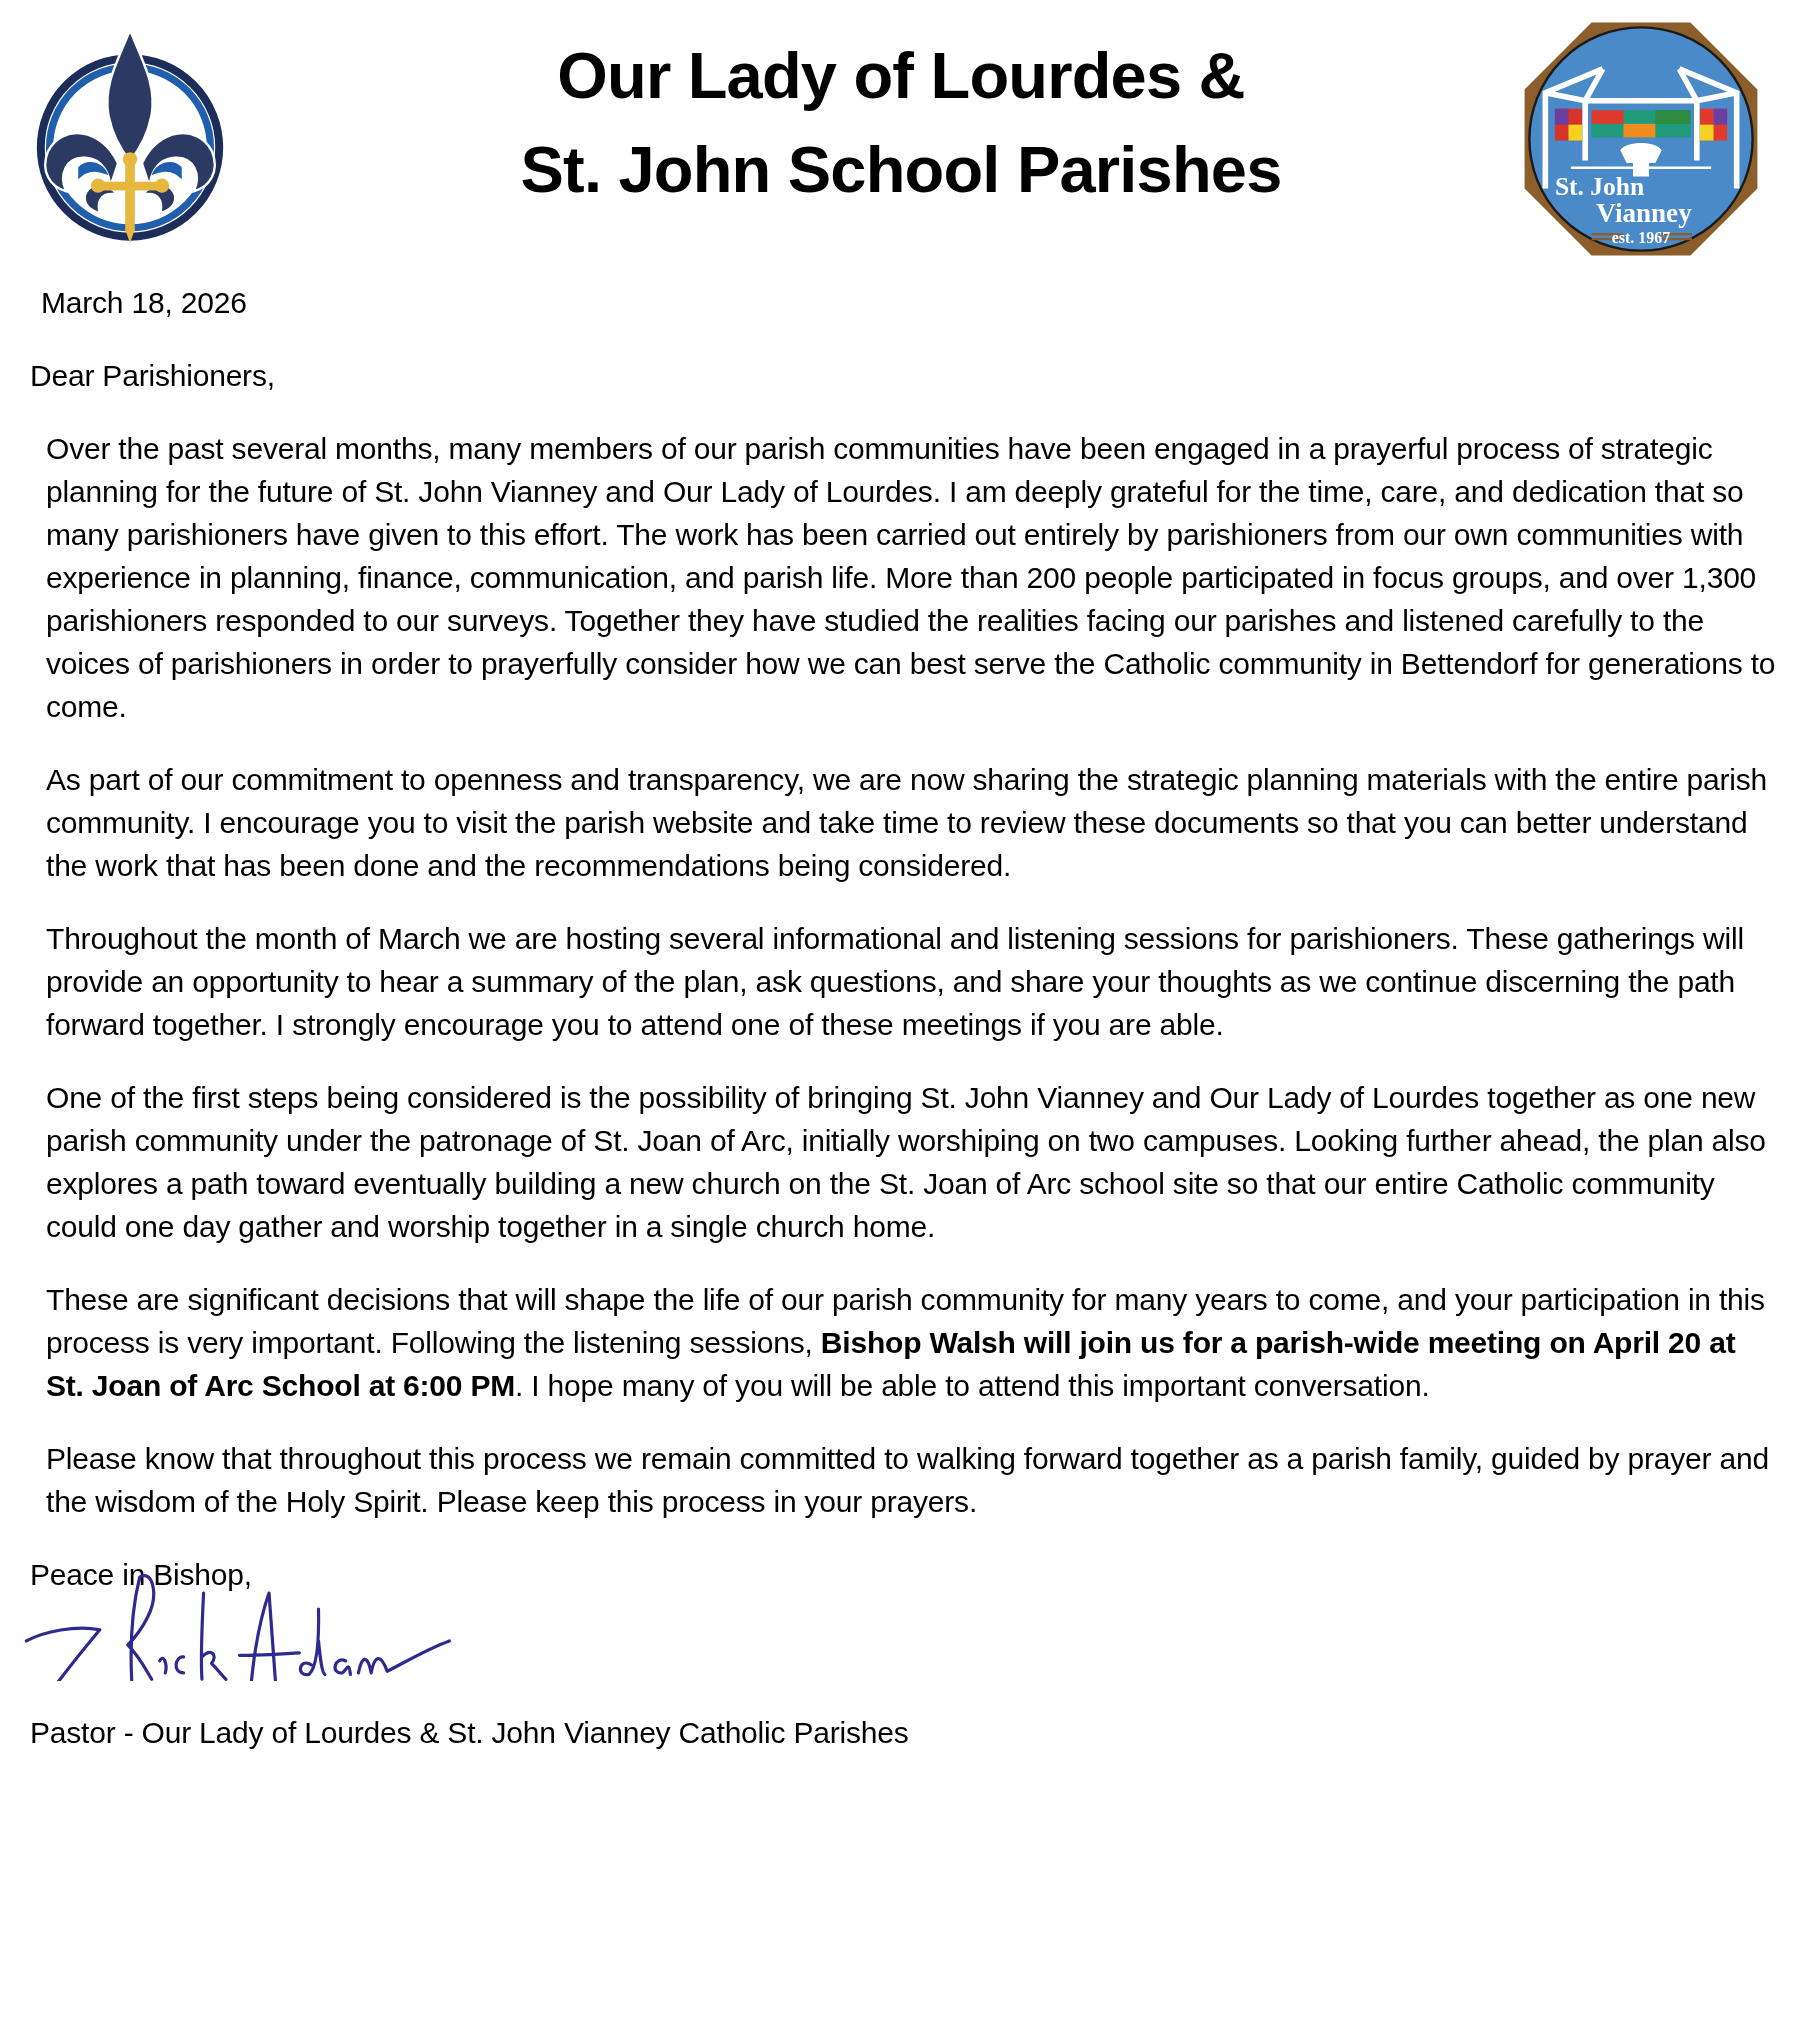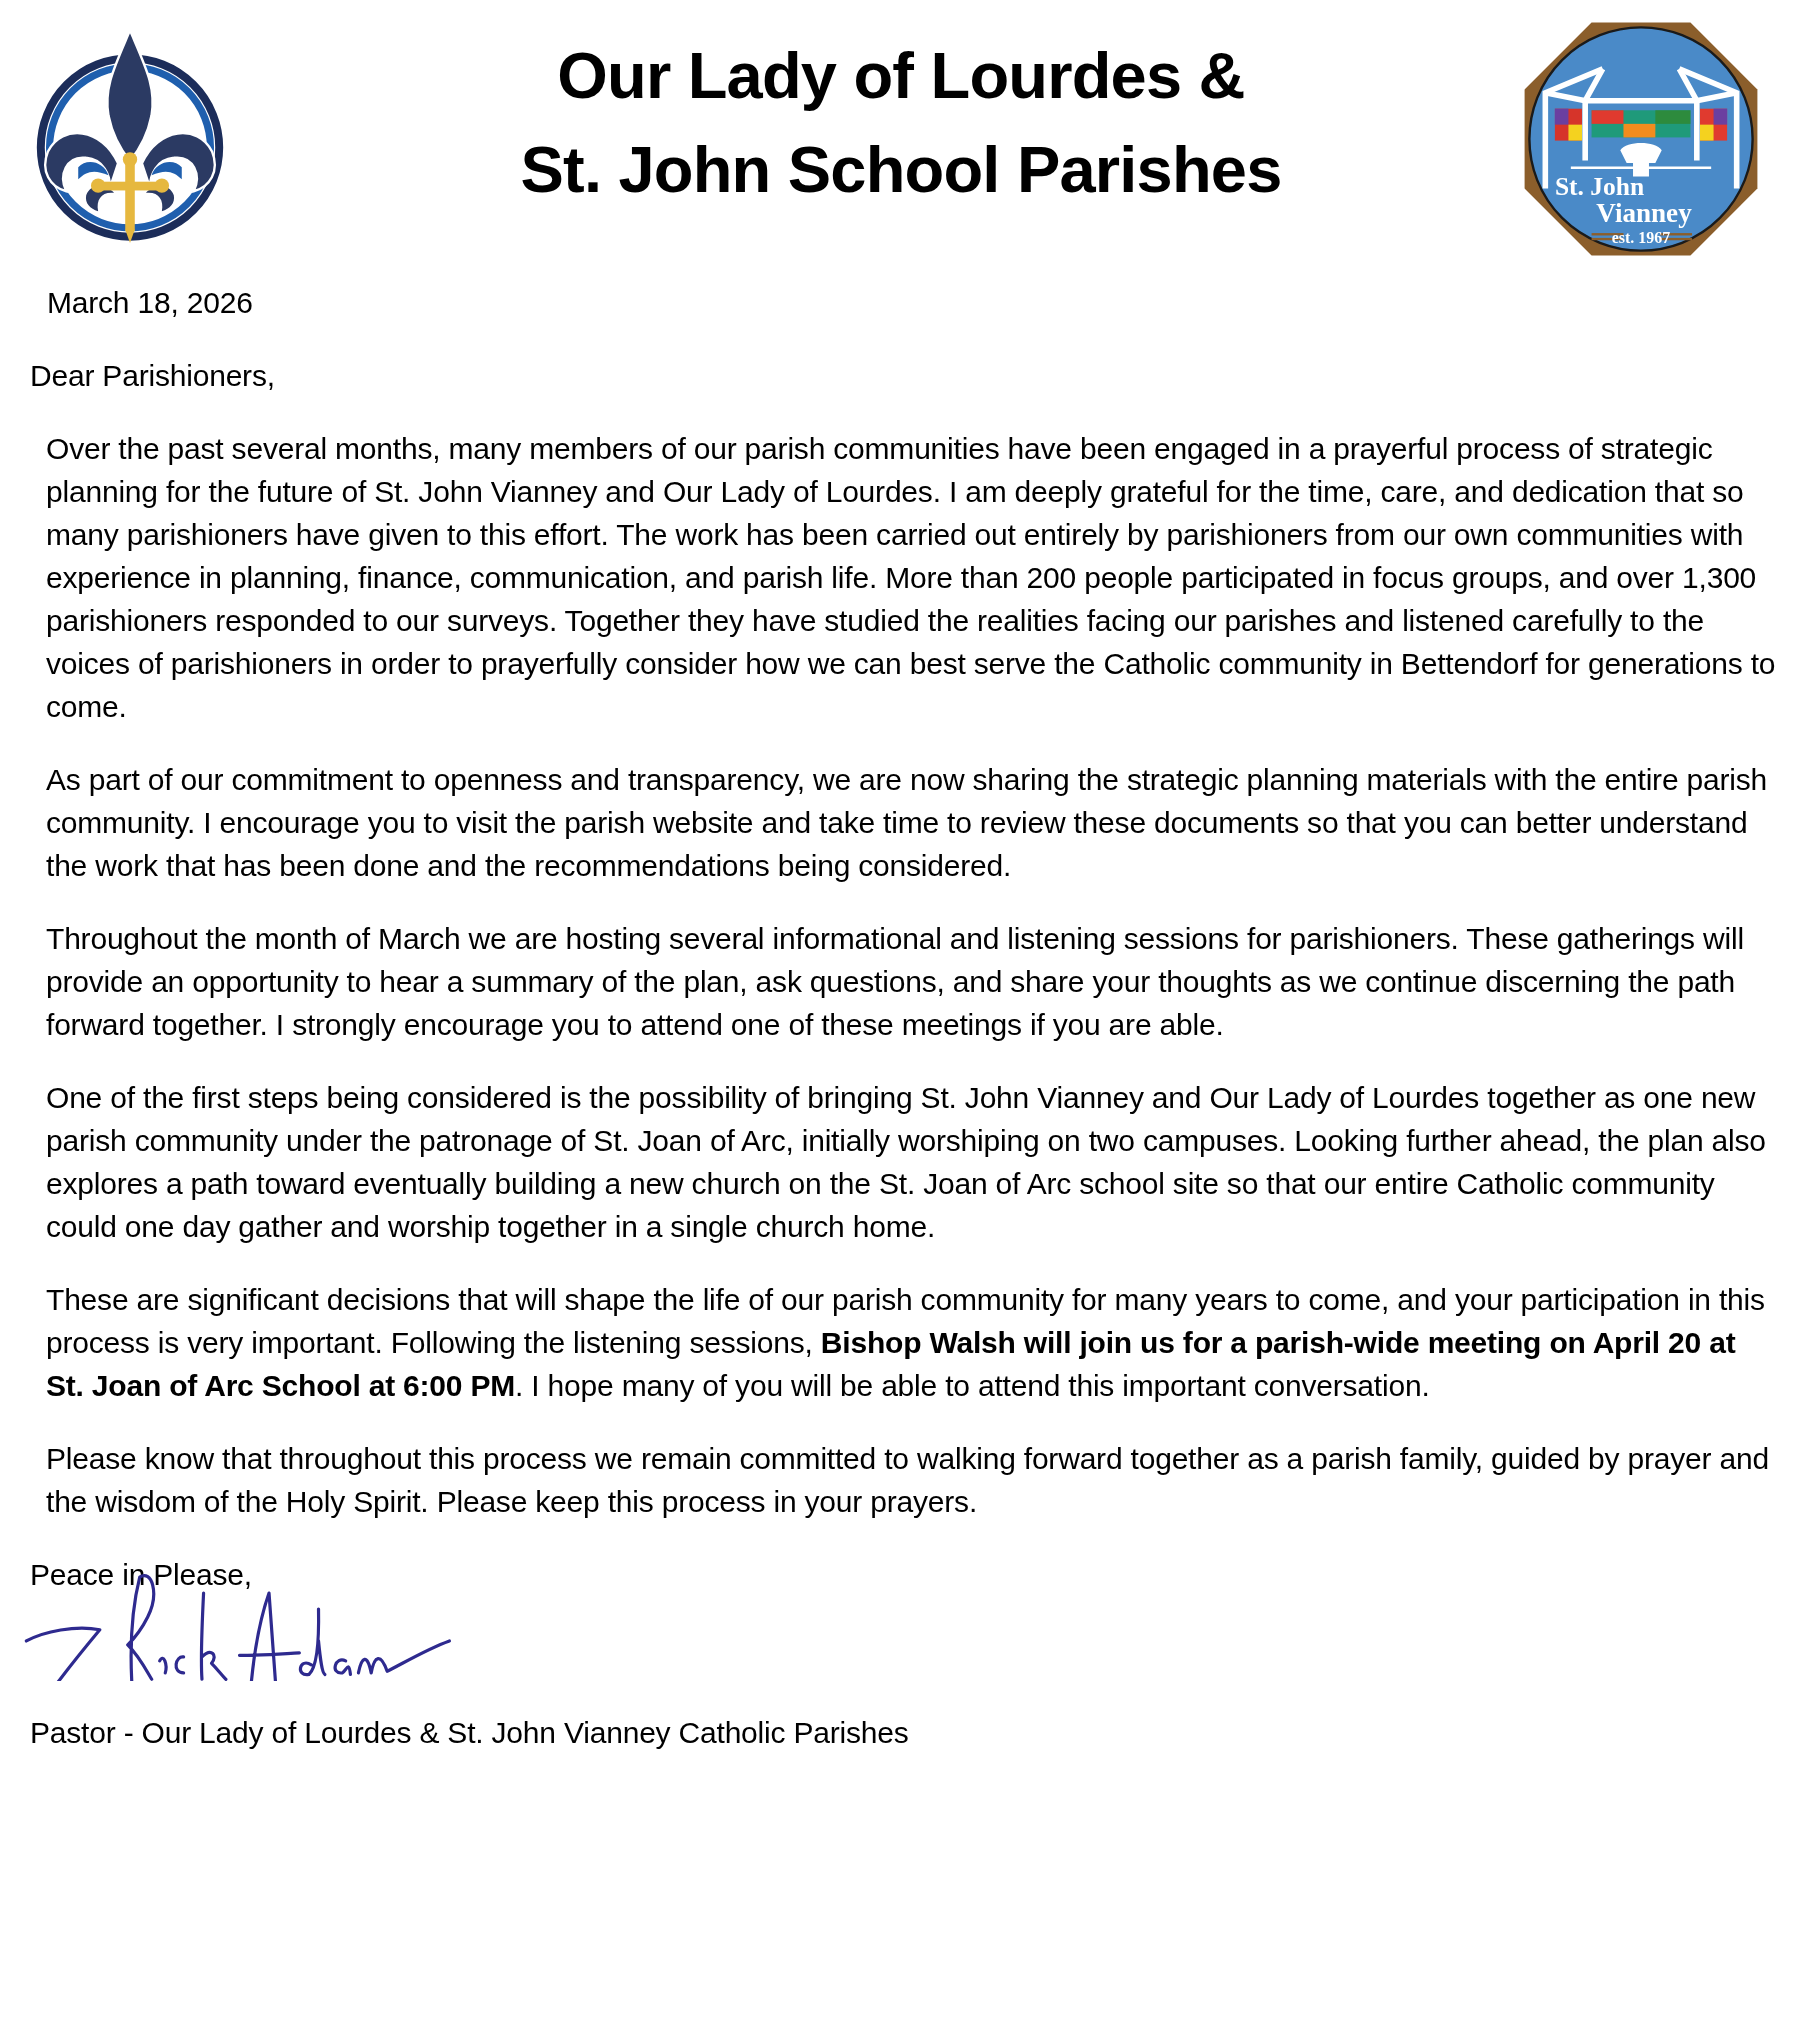--- a/index.html
+++ b/index.html
@@ -7,21 +7,21 @@
          font-family: "Liberation Sans", "DejaVu Sans", sans-serif; color: #000; }
   .logo { position: absolute; }
   #logo-left { left: 30px; top: 24px; width: 200px; height: 223px; }
   #logo-right { left: 1523px; top: 21px; width: 236px; height: 236px; }
   .title { position: absolute; left: 319px; right: 319px; top: 29px; text-align: center;
            font-family: "Liberation Sans", sans-serif; font-weight: bold; font-size: 65px;
            line-height: 94px; letter-spacing: -0.8px; }
   .title div { white-space: nowrap; }
   .content { position: absolute; left: 30px; top: 281px; width: 1748px;
              font-size: 30px; line-height: 43px; letter-spacing: -0.2px; }
-  .date { margin-left: 17px; margin-bottom: 30px; }
+  .date { margin-left: 11px; margin-bottom: 30px; }
   .greeting { margin-bottom: 30px; }
   .para { margin: 0 0 30px 16px; }
   .para b { font-weight: bold; }
   .closing { margin-top: 0; position: relative; height: 158px; }
   .signature { position: absolute; left: -17.6px; top: 8px; width: 447px; height: 120px; }
   .sigblock div { white-space: nowrap; }
 </style>
 </head>
 <body>
 
@@ -96,21 +96,21 @@
   <p class="para">Over the past several months, many members of our parish communities have been engaged in a prayerful process of strategic planning for the future of St. John Vianney and Our Lady of Lourdes. I am deeply grateful for the time, care, and dedication that so many parishioners have given to this effort. The work has been carried out entirely by parishioners from our own communities with experience in planning, finance, communication, and parish life. More than 200 people participated in focus groups, and over 1,300 parishioners responded to our surveys. Together they have studied the realities facing our parishes and listened carefully to the voices of parishioners in order to prayerfully consider how we can best serve the Catholic community in Bettendorf for generations to come.</p>
   <p class="para">As part of our commitment to openness and transparency, we are now sharing the strategic planning materials with the entire parish community. I encourage you to visit the parish website and take time to review these documents so that you can better understand the work that has been done and the recommendations being considered.</p>
   <p class="para">Throughout the month of March we are hosting several informational and listening sessions for parishioners. These gatherings will provide an opportunity to hear a summary of the plan, ask questions, and share your thoughts as we continue discerning the path forward together. I strongly encourage you to attend one of these meetings if you are able.</p>
   <p class="para">One of the first steps being considered is the possibility of bringing St. John Vianney and Our Lady of Lourdes together as one new parish community under the patronage of St. Joan of Arc, initially worshiping on two campuses. Looking further ahead, the plan also explores a path toward eventually building a new church on the St. Joan of Arc school site so that our entire Catholic community could one day gather and worship together in a single church home.</p>
 
   <p class="para"><span>These are significant decisions that will shape the life of our parish community for many years to come, and your participation in this process is very important. Following the listening sessions, </span><b>Bishop Walsh will join us for a parish-wide meeting on April 20 at St. Joan of Arc School at 6:00 PM</b><span>. I hope many of you will be able to attend this important conversation.</span></p>
 
   <p class="para">Please know that throughout this process we remain committed to walking forward together as a parish family, guided by prayer and the wisdom of the Holy Spirit. Please keep this process in your prayers.</p>
 
   <div class="closing">
-    <div>Peace in Please,</div>
+    <div>Peace in Bishop,</div>
     <svg class="signature" viewBox="0 0 560 150">
       <g fill="none" stroke="#2e2a8f" stroke-width="4" stroke-linecap="round" stroke-linejoin="round">
         <path d="M18 100 C40 88 80 80 110 86 C90 110 70 135 55 155"></path>
         <path d="M150 150 C148 110 150 60 160 20 C175 10 185 40 170 70 C160 90 150 100 145 105 C160 120 170 140 175 148"></path>
         <path d="M185 125 C190 115 195 130 192 140"></path>
         <path d="M215 120 C205 118 200 140 215 140"></path>
         <path d="M240 40 C238 80 236 120 238 148 M238 120 C250 108 258 118 250 128 C258 136 262 142 268 148"></path>
         <path d="M300 150 C305 100 315 60 322 40 C325 80 328 120 330 150 M285 118 C320 118 340 116 360 115"></path>
         <path d="M375 130 C360 120 355 145 372 142 C380 135 385 110 384 60 M384 100 C386 120 388 140 392 142"></path>
         <path d="M418 125 C405 118 398 142 414 140 C420 135 422 125 424 142"></path>

